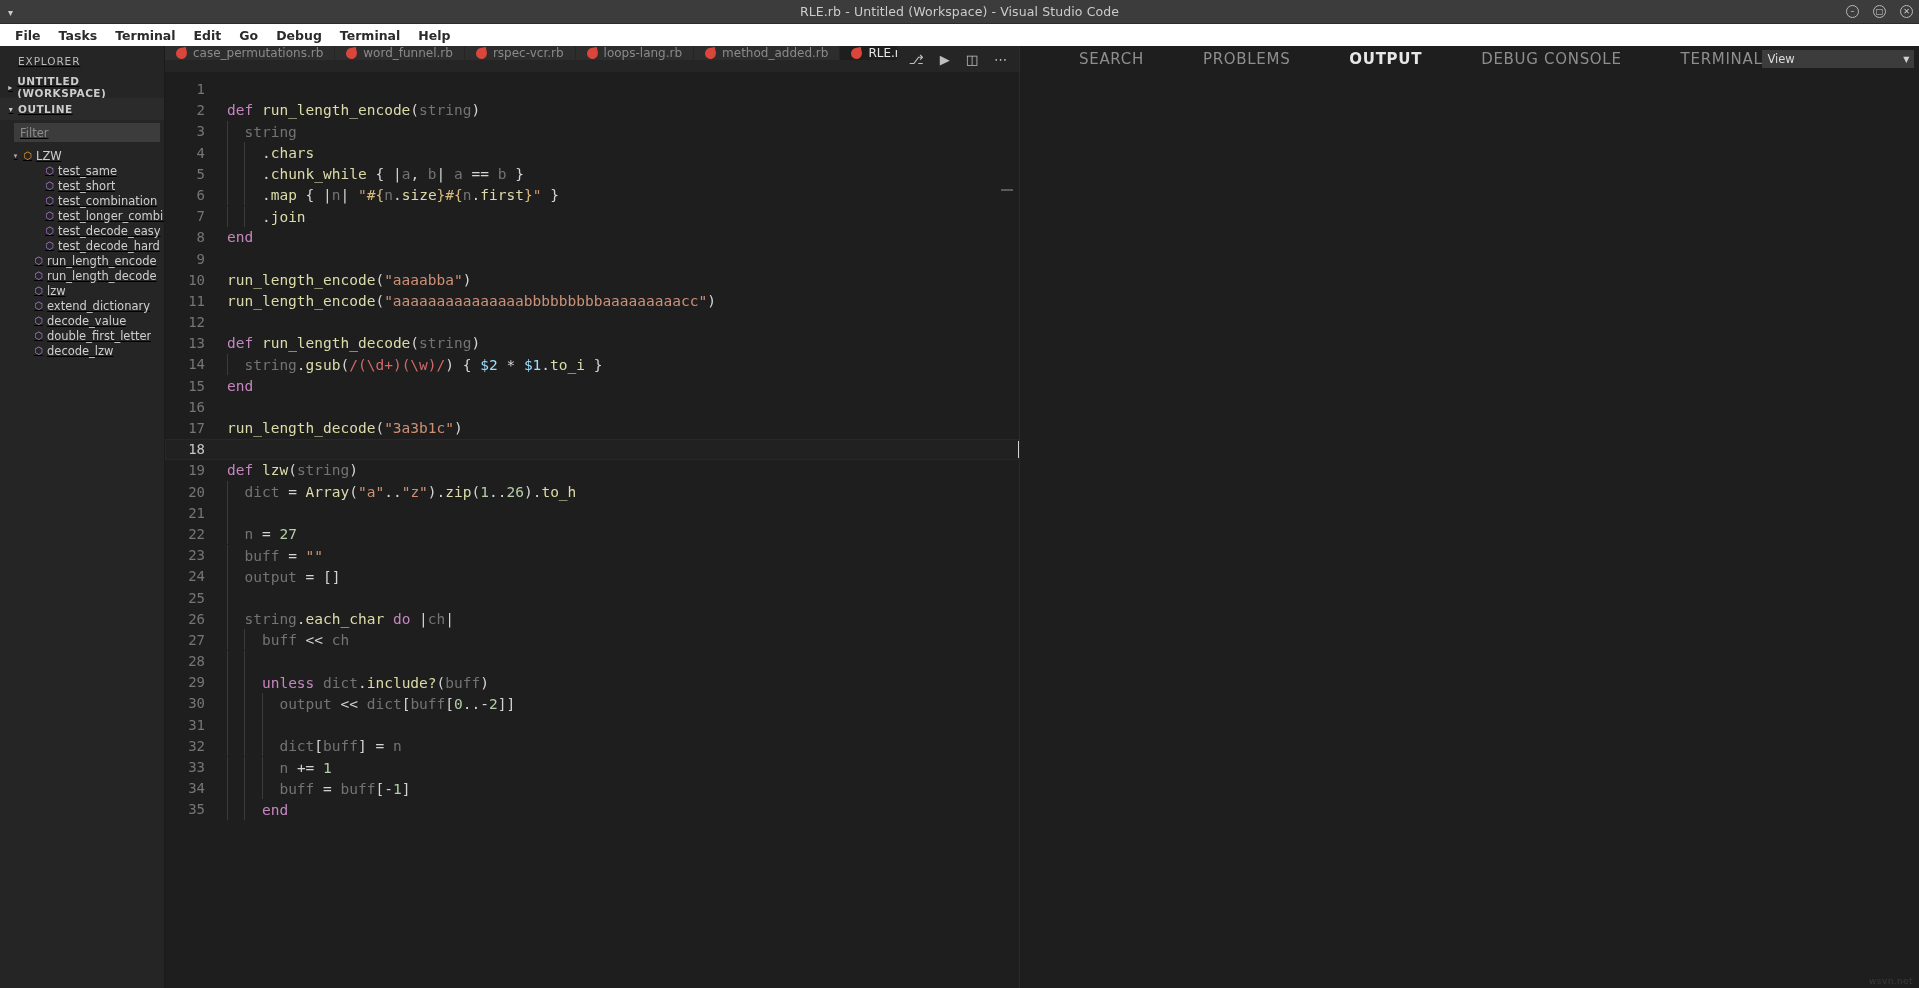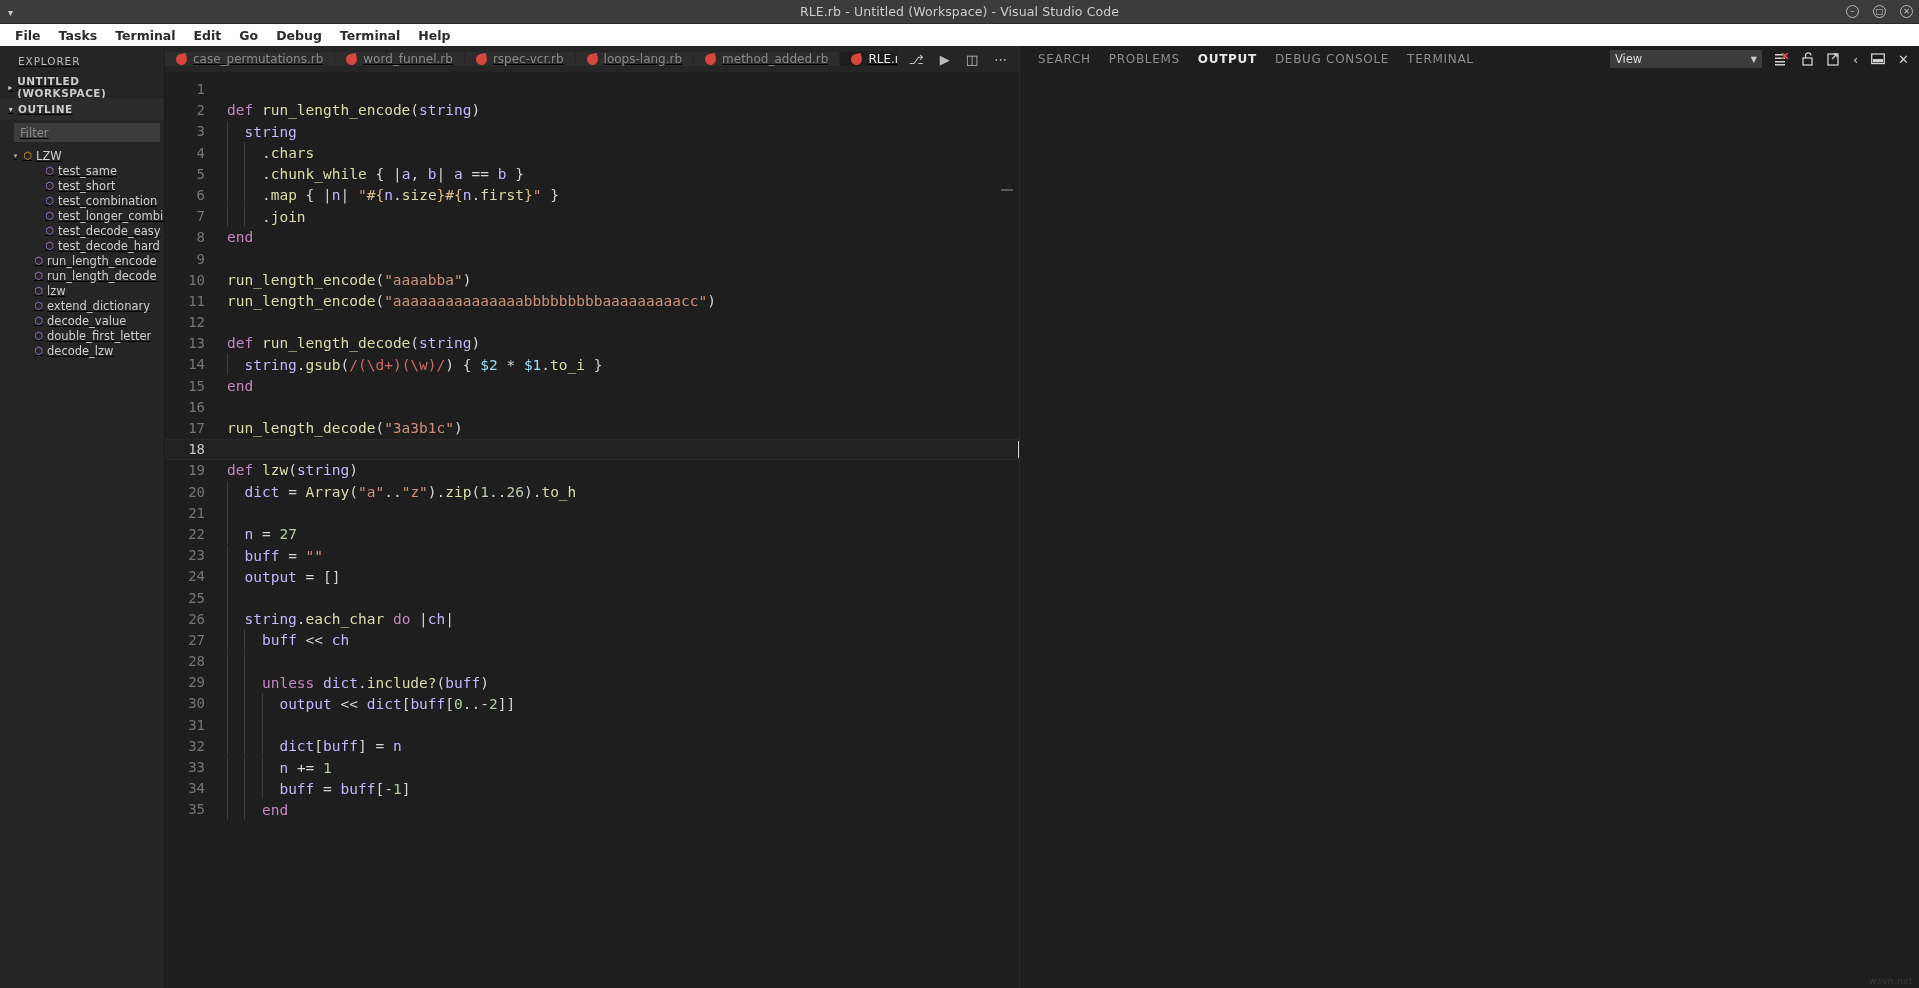--- a/index.html
+++ b/index.html
@@ -156,21 +156,21 @@
     background: #1e1e1e;
     min-width: 0;
   }
   .tabbar {
     height: 26px;
     background: #252526;
     display: flex;
     align-items: stretch;
     position: relative;
   }
-  .tabs { display: flex; align-items: center; flex: 1; min-width: 0; text-decoration: underline; }
+  .tabs { display: flex; align-items: flex-start; flex: 1; min-width: 0; }
   .tab {
     display: flex;
     align-items: center;
     gap: 6px;
     padding: 0 11px;
     font-size: 12px;
     color: #8a8a8a;
     background: #2d2d2d;
     border-right: 1px solid #252526;
     white-space: nowrap;
@@ -244,21 +244,21 @@
   .caret {
     display: inline-block;
     width: 1px;
     height: 17px;
     background: #d4d4d4;
     vertical-align: -4px;
   }
   
   .kw   { color: #c586c0; }
   .fn   { color: #dcdcaa; }
-  .var  { color: #c4b5fd; }
+  .var  { color: #737373; }
   .str  { color: #ce9178; }
   .num  { color: #b5cea8; }
   .punc { color: #d4d4d4; }
   .reg  { color: #d16969; }
   .esc  { color: #d7ba7d; }
   .op   { color: #d4d4d4; }
   .gvar { color: #9cdcfe; }
 
   .scroll-marker {
     position: absolute;
@@ -281,26 +281,27 @@
   .panel-header {
     height: 26px;
     background: #1e1e1e;
     display: flex;
     align-items: center;
     padding: 0 10px 0 18px;
     gap: 0;
   }
   .panel-tabs { display: flex; align-items: center; gap: 18px; flex: 0 0 auto; }
   .panel-tab {
-    font-size: 12px;
+    font-size: 15px;
     letter-spacing: 0.7px;
     color: #8e8e8e;
     text-transform: uppercase;
     cursor: pointer;
     padding: 3px 0;
+    margin-left: 41px;
   }
   .panel-tab.active { color: #e7e7e7; font-weight: bold; }
   .panel-right {
     margin-left: auto;
     display: flex;
     align-items: center;
     gap: 13px;
   }
   .tasks-select {
     width: 152px;

